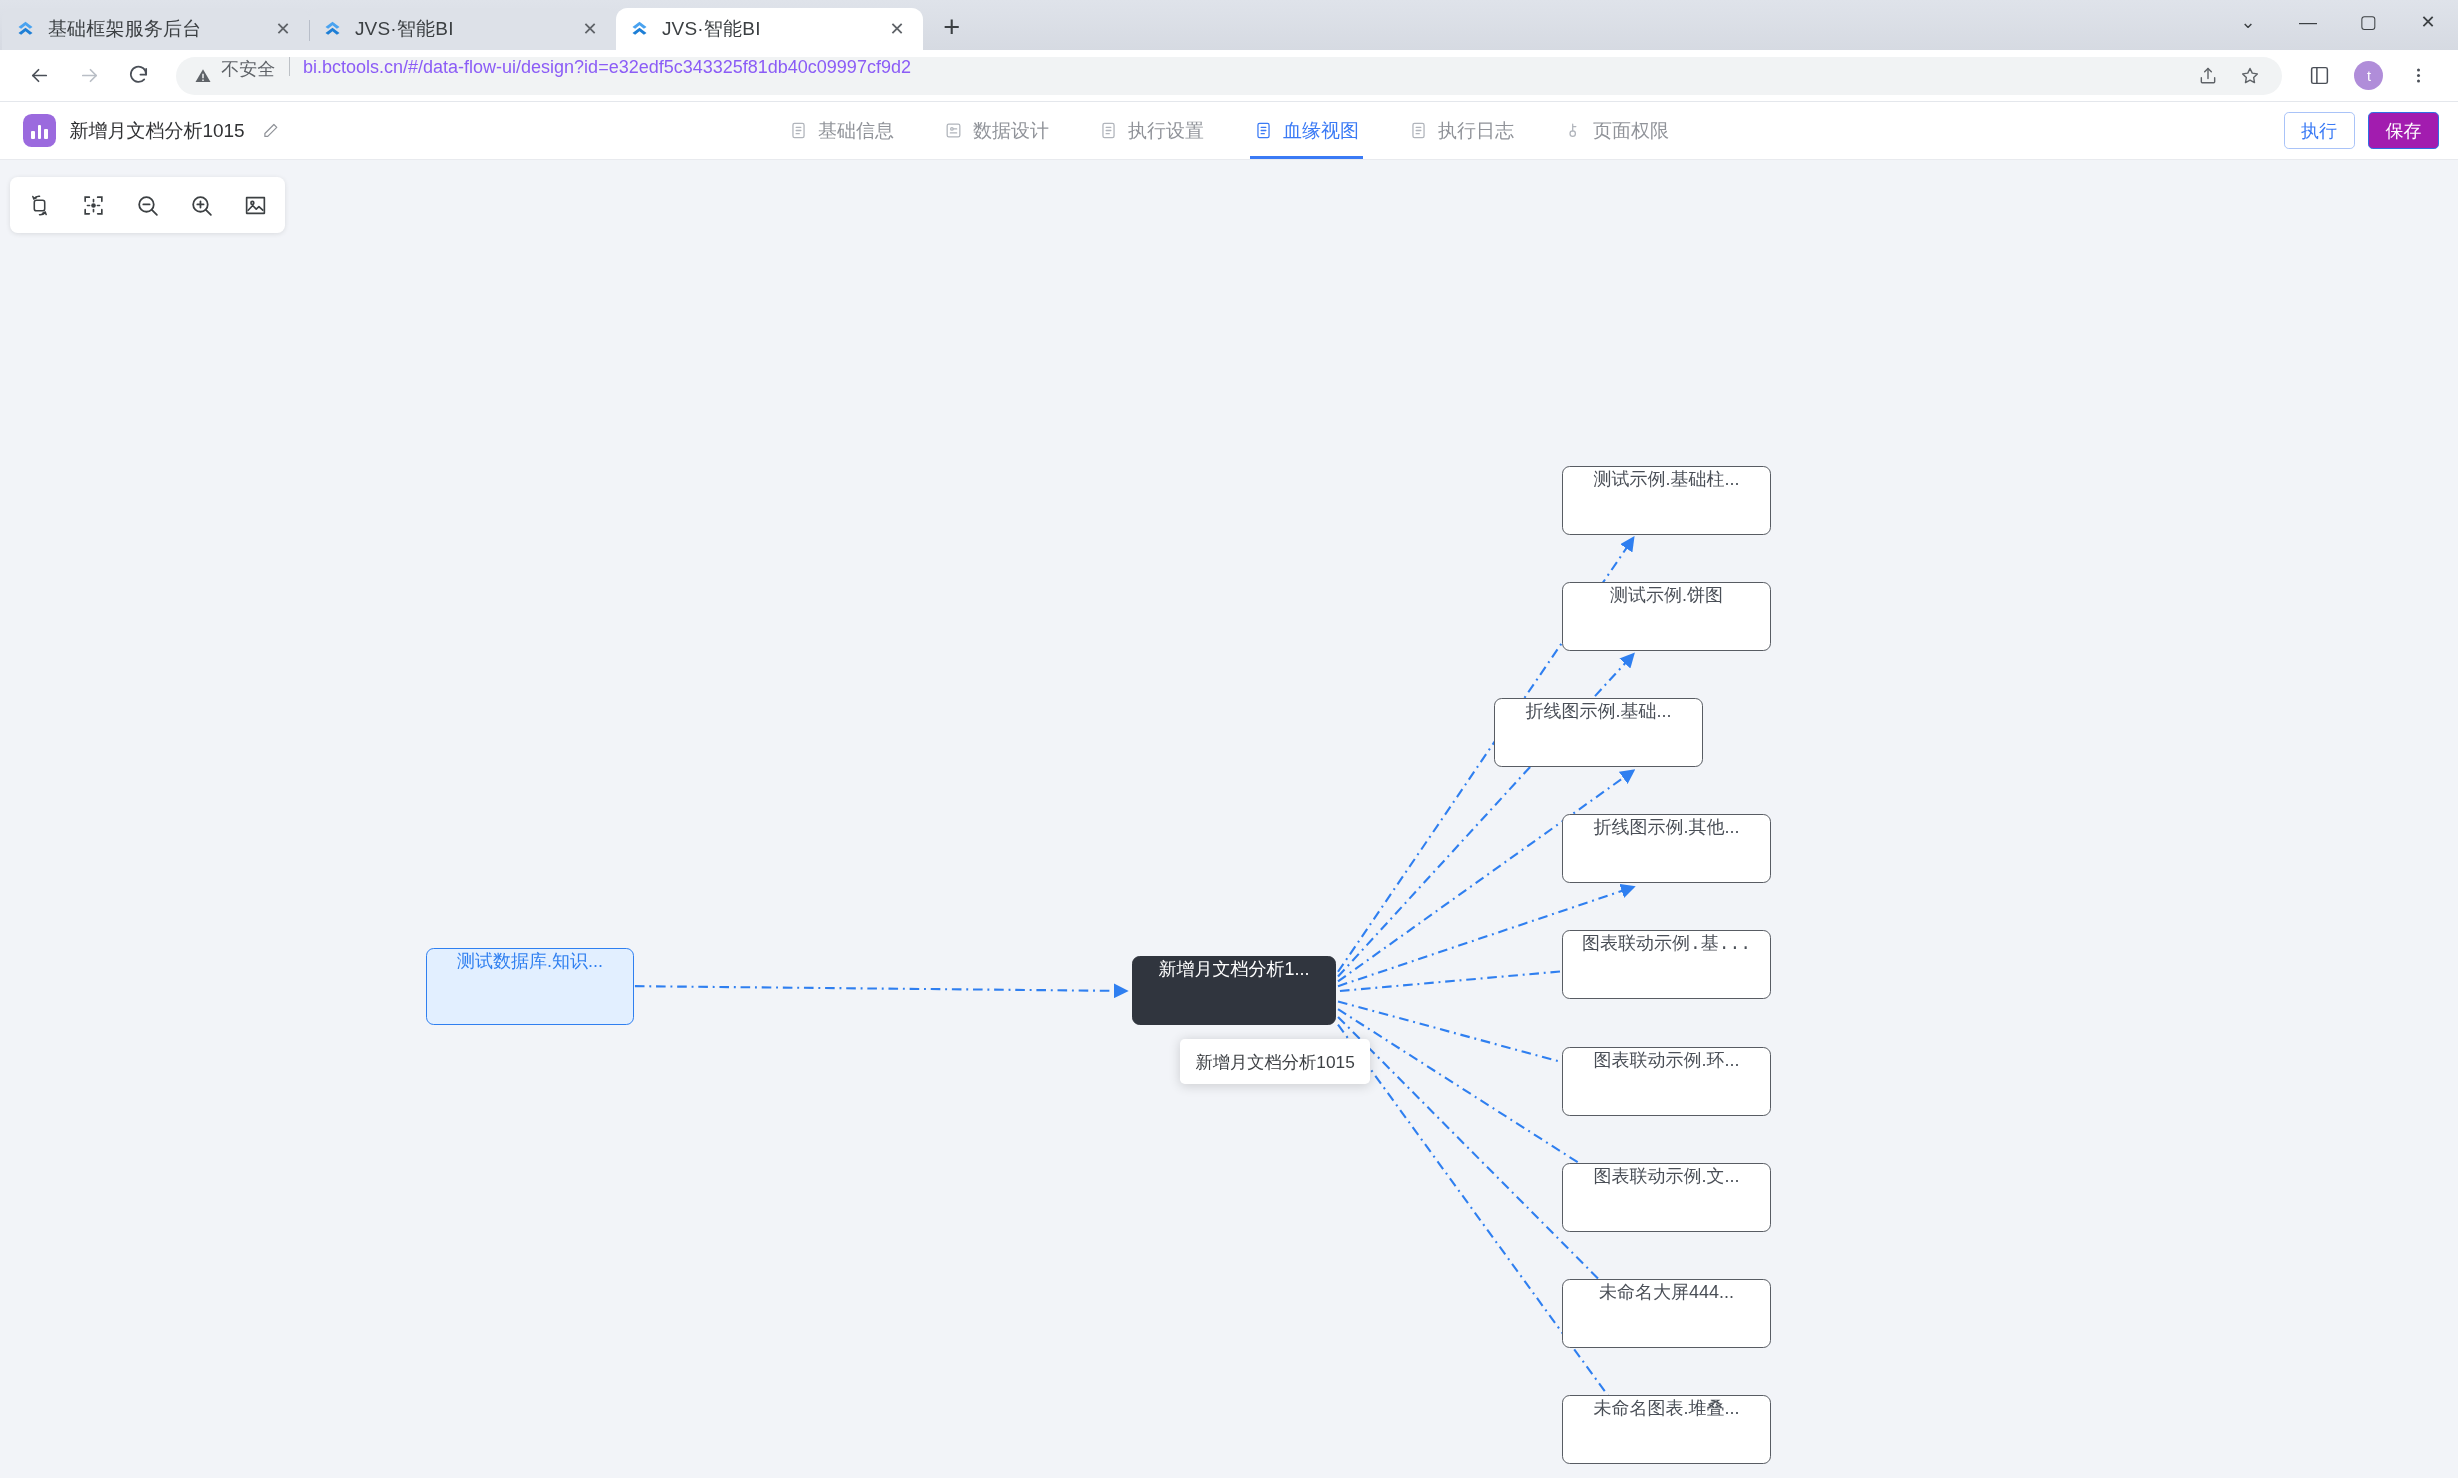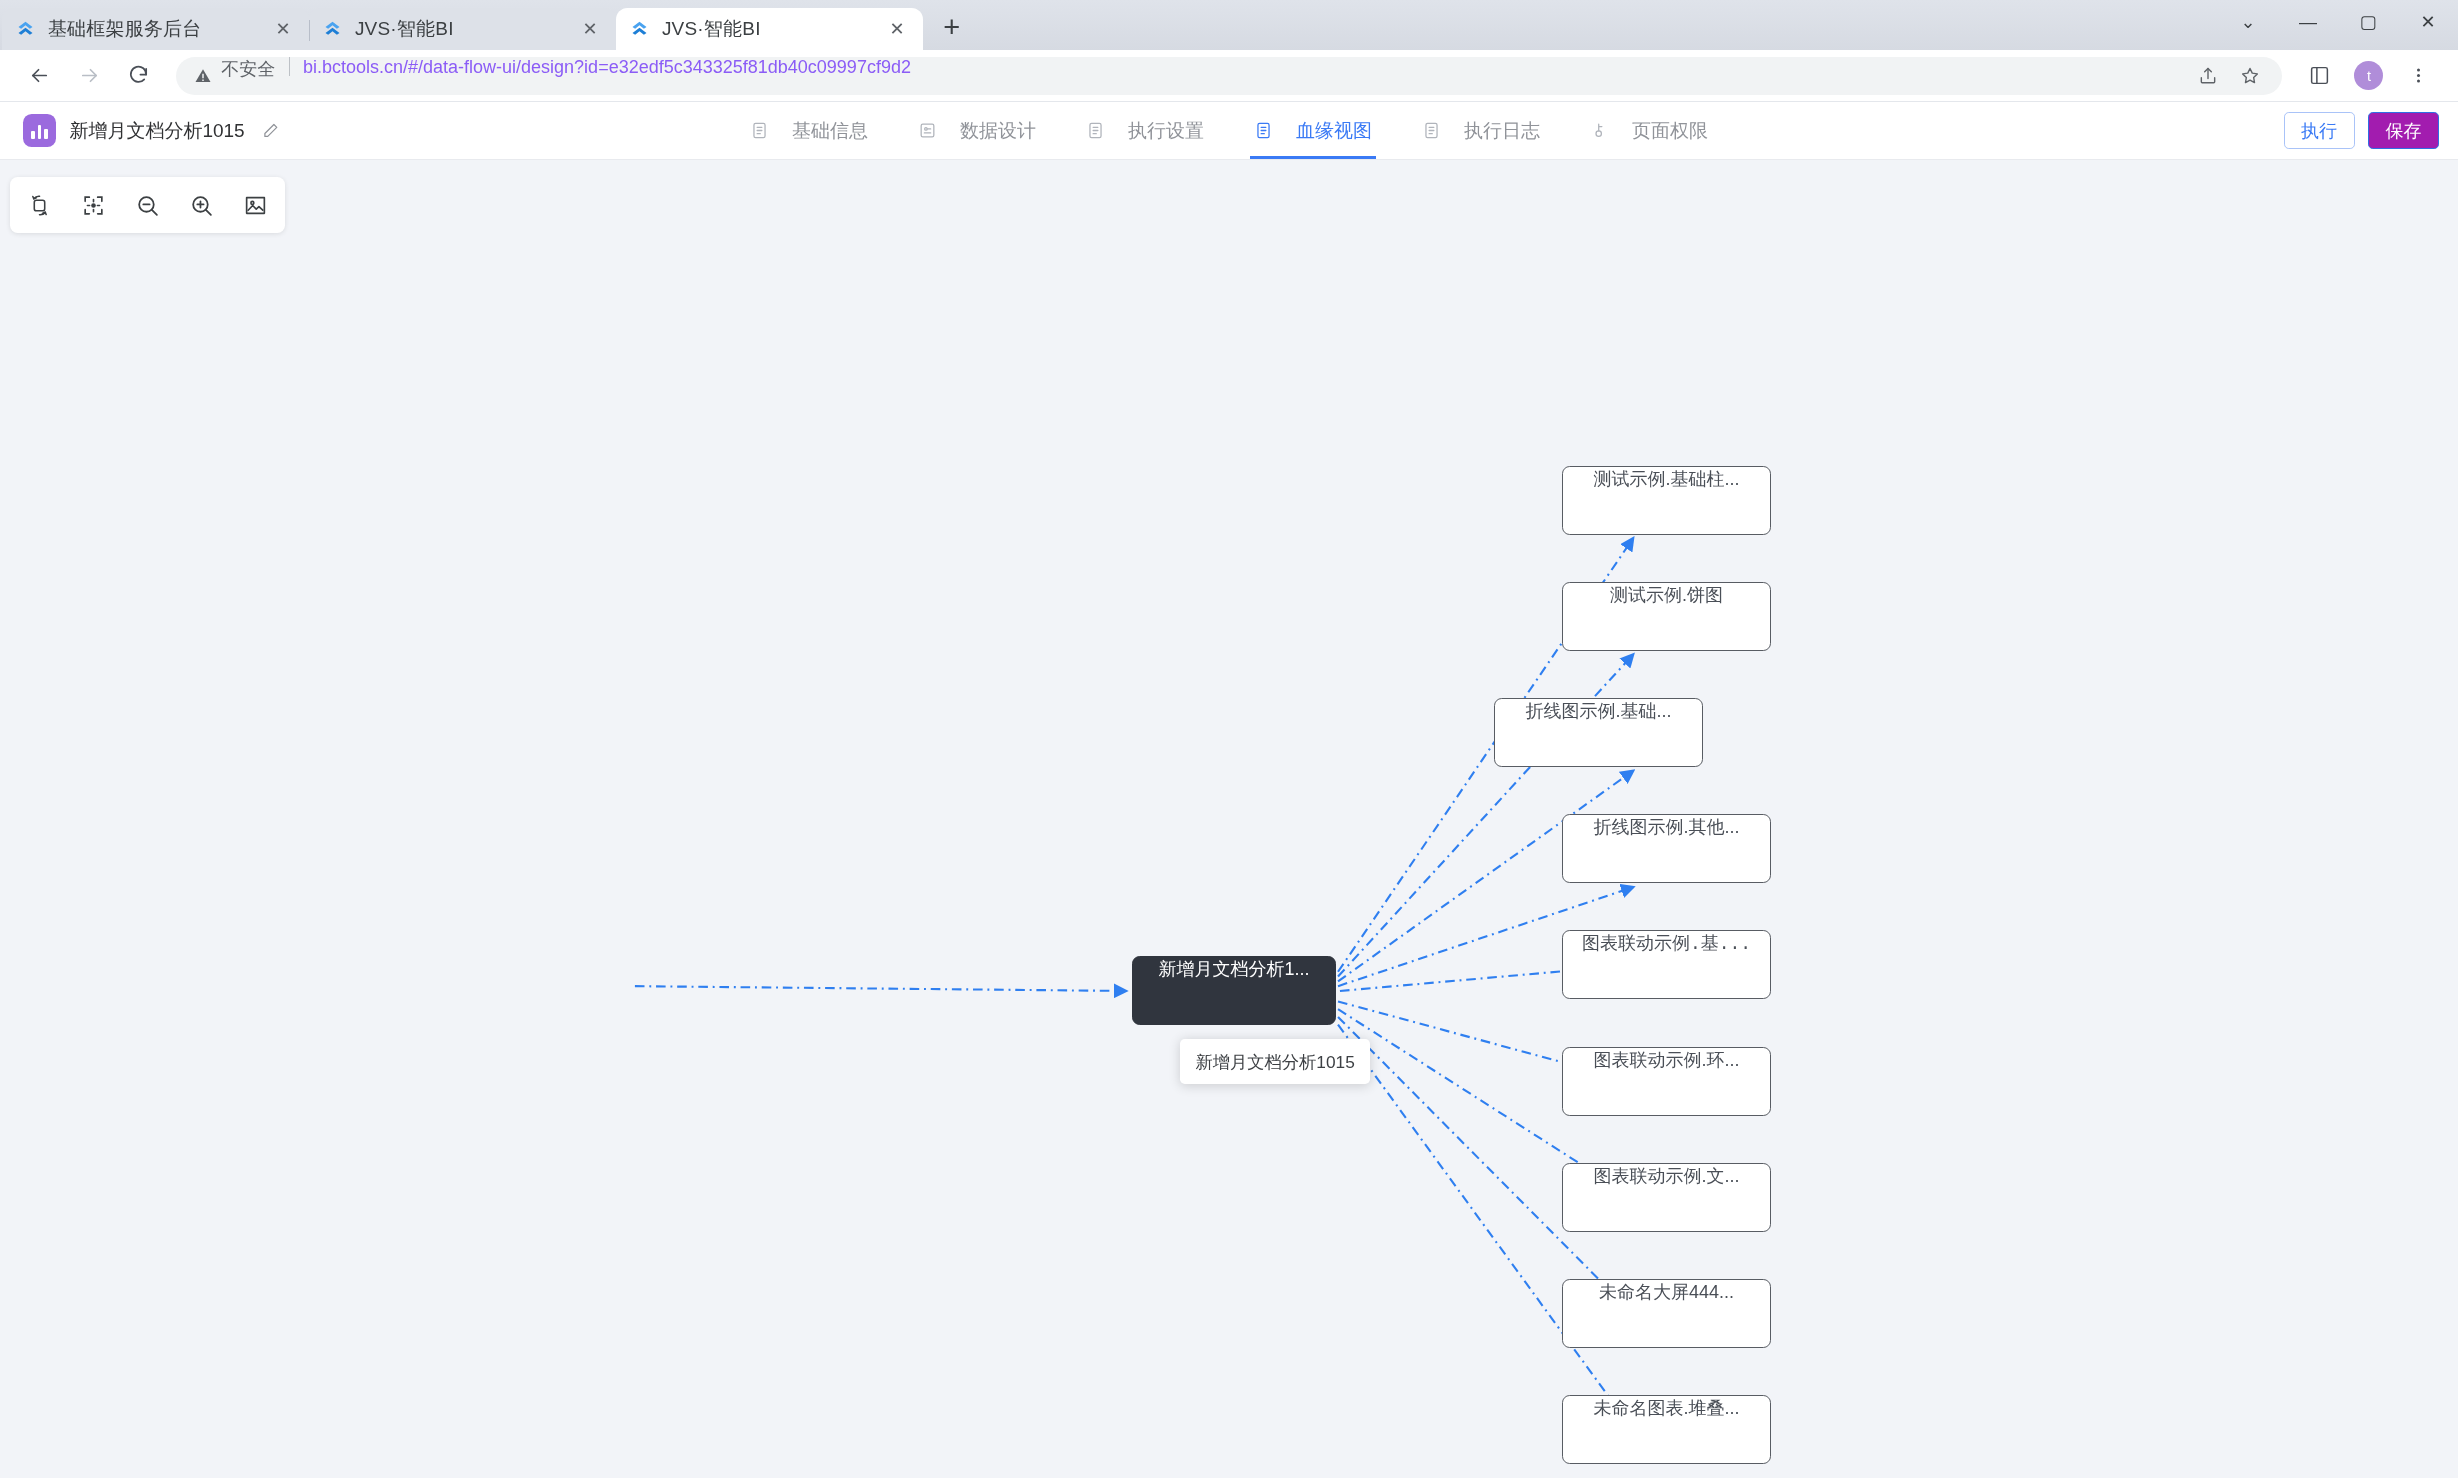--- a/index.html
+++ b/index.html
@@ -152,21 +152,21 @@
     left: 50%;
     transform: translateX(-50%);
     display: flex;
     align-items: center;
     height: 100%;
     gap: 0;
   }
   .app-tab {
     display: flex;
     align-items: center;
-    gap: 23px;
+    gap: 10px;
     padding: 0 25px;
     height: 100%;
     font-size: 19px;
     color: #909399;
     position: relative;
   }
   .app-tab .tic { display: flex; align-items: center; color: #b0b4bb; }
   .app-tab.active { color: #3a7af5; }
   .app-tab.active .tic { color: #3a7af5; }
   .app-tab.active::after {
@@ -517,20 +517,23 @@
       <path d="M 1393 855 L 1700 636"></path>
       <path d="M 1393 860 L 1700 757"></path>
       <path d="M 1395 865 L 1700 838"></path>
       <path d="M 1393 876 L 1700 959"></path>
       <path d="M 1393 884 L 1700 1080"></path>
       <path d="M 1393 892 L 1700 1201"></path>
       <path d="M 1393 900 L 1700 1322"></path>
     </g>
   </svg>
 
+  <div class="node source" style="left:426px; top:788px;">
+    <span>测试数据库.知识...</span>
+  </div>
 
   <div class="node center" style="left:1132px; top:796px;">
     <span>新增月文档分析1...</span>
   </div>
 
   <div class="tooltip" style="left:1180px; top:879px;">
     <span>新增月文档分析1015</span>
   </div>
 
   <div class="node target" style="left:1562px; top:306px;">

